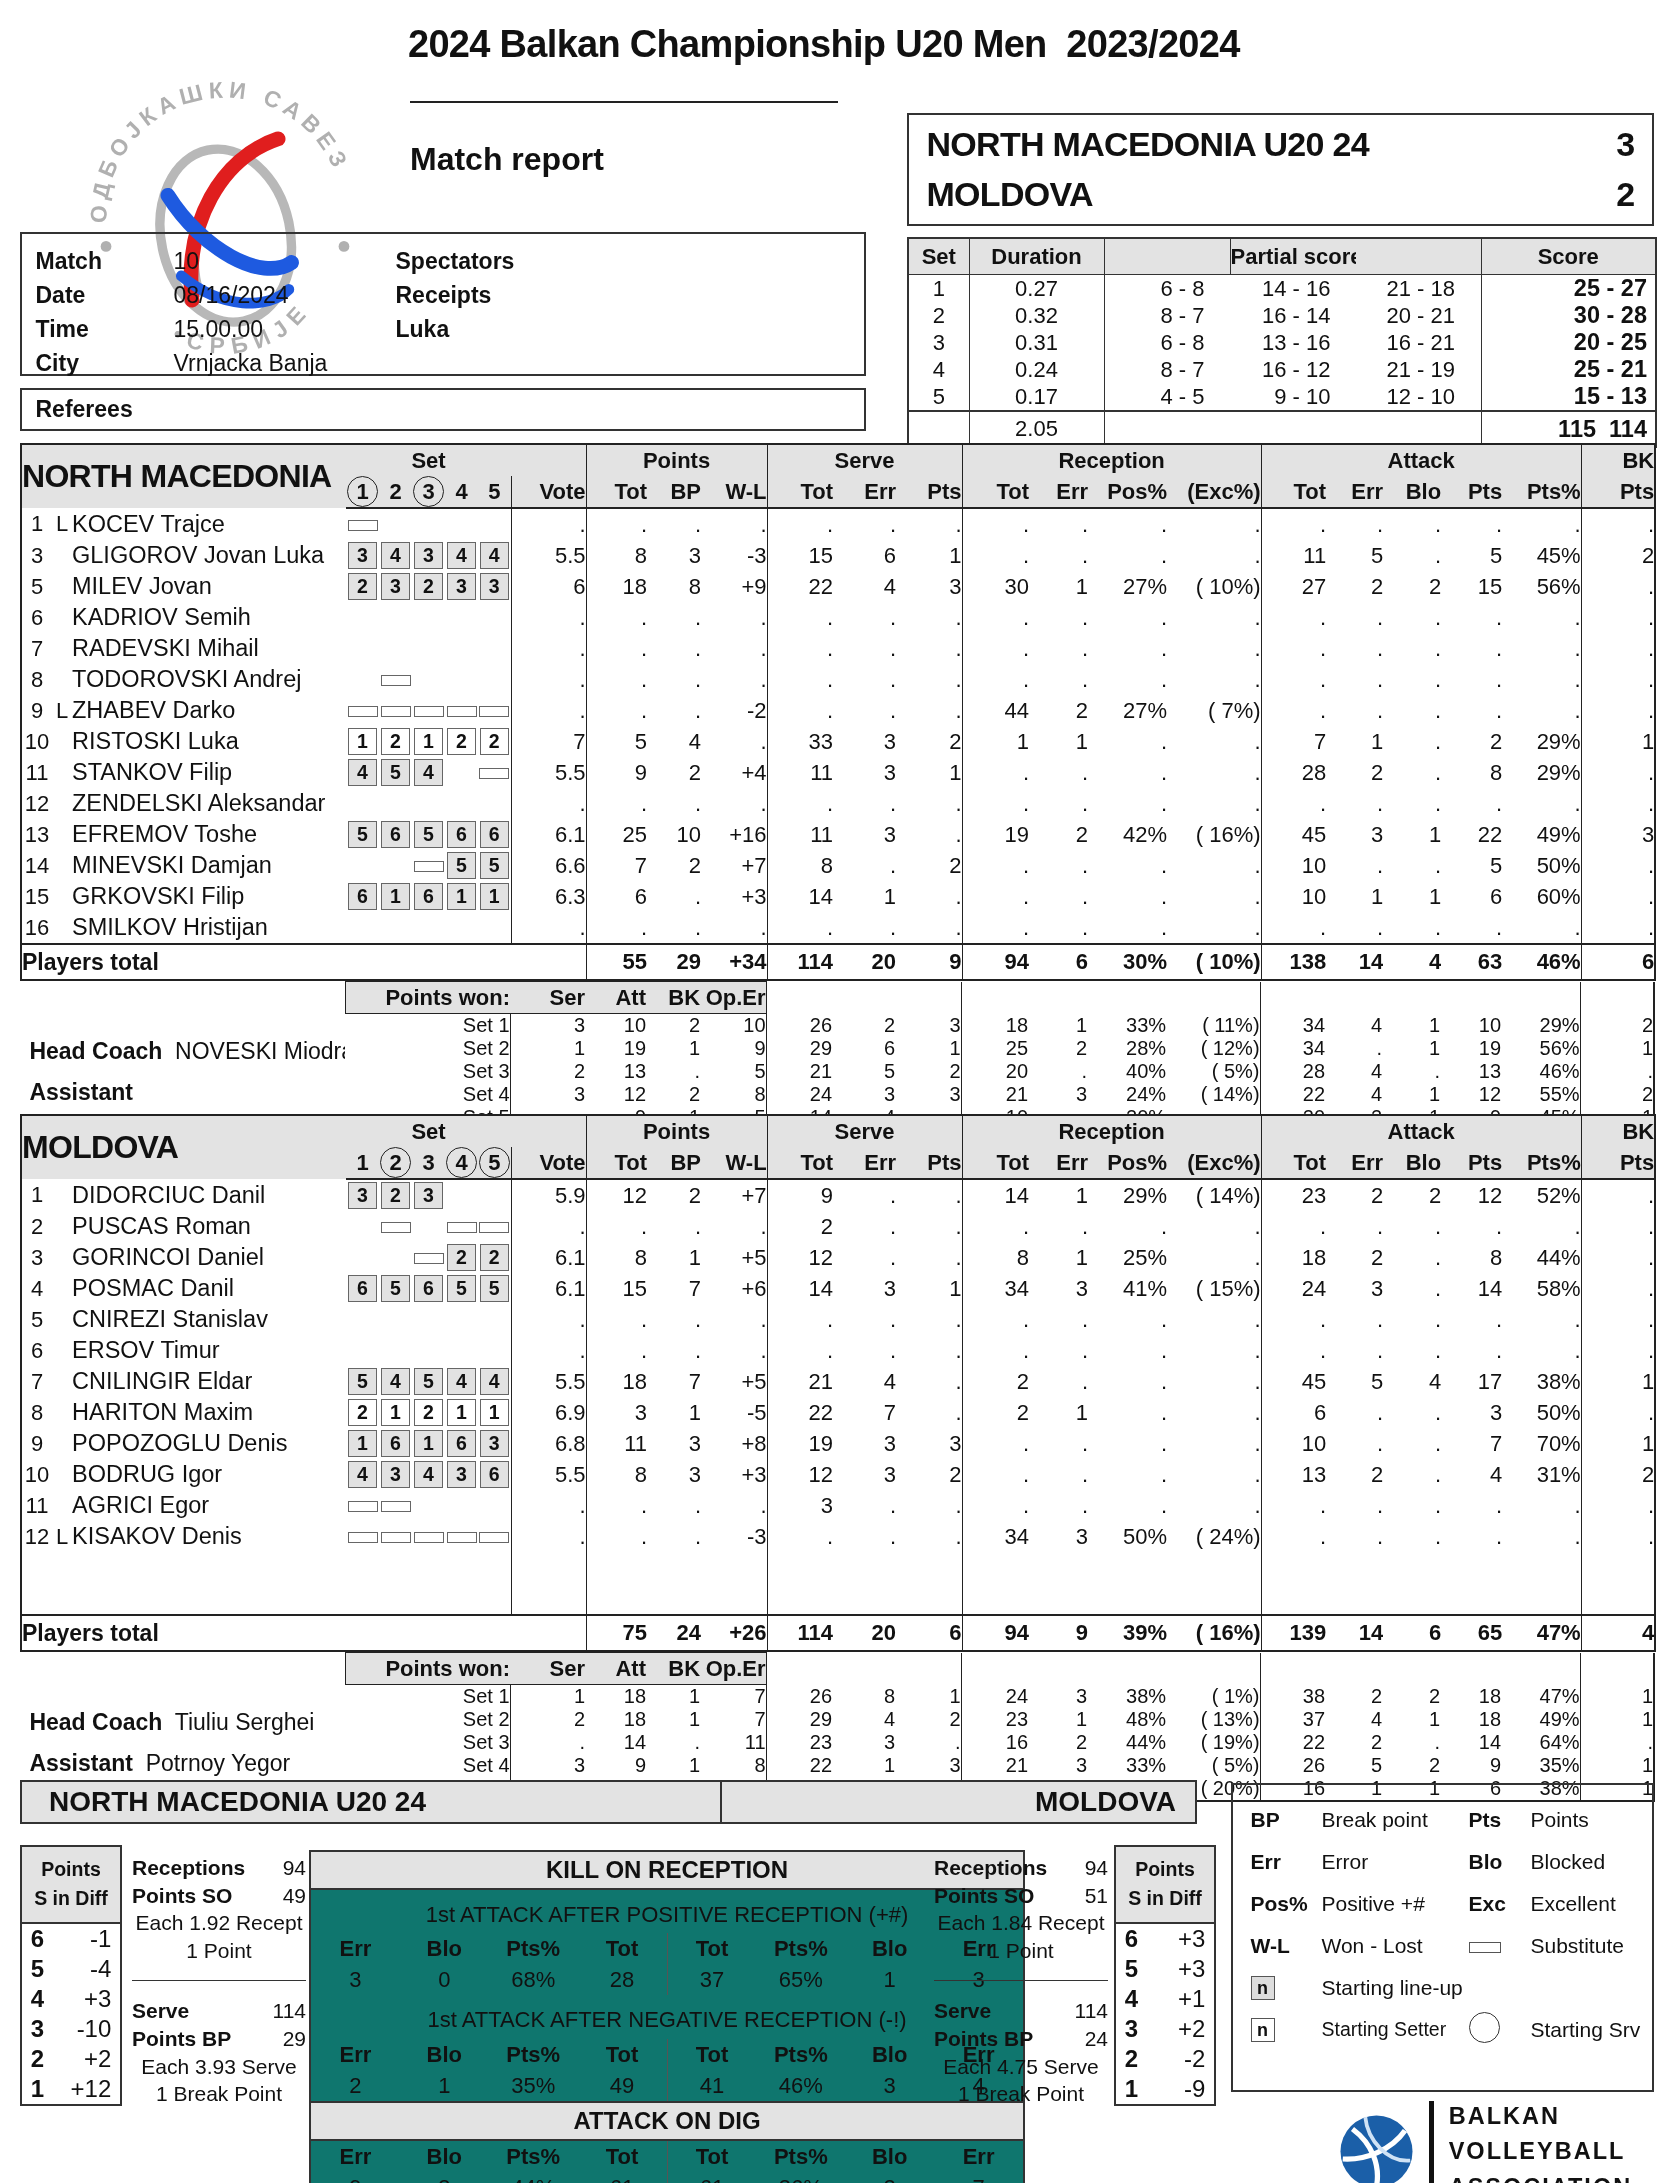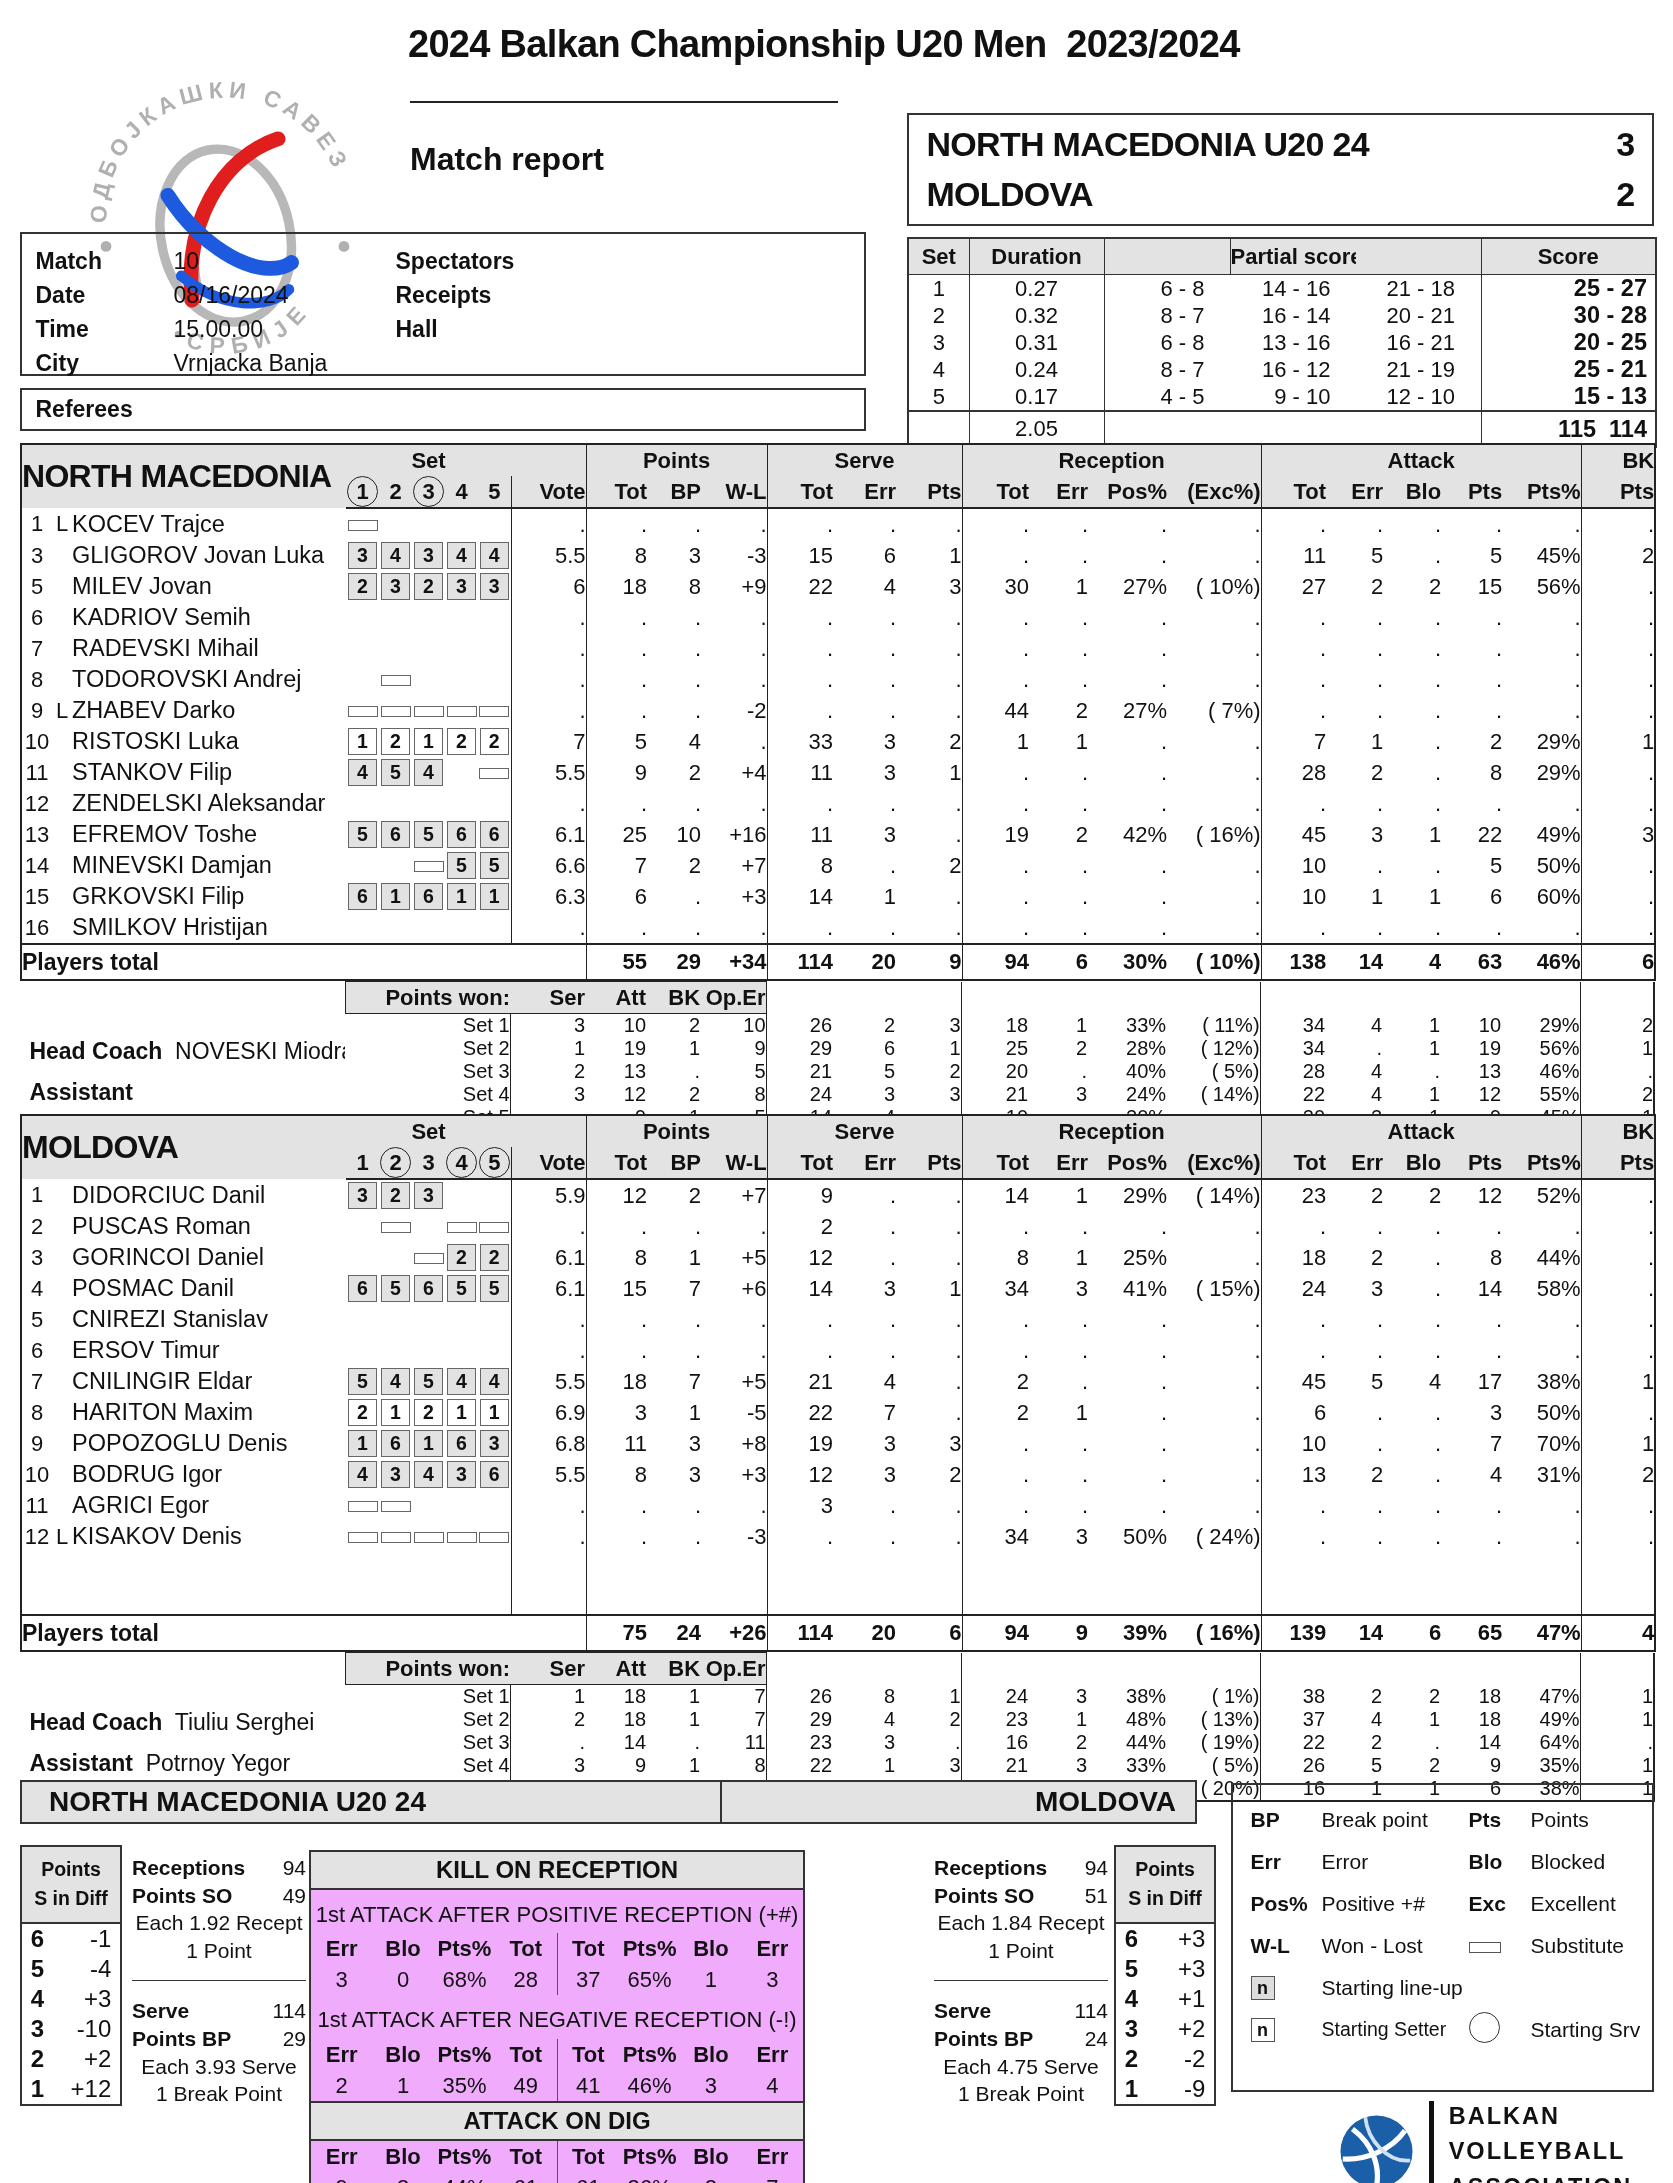--- a/index.html
+++ b/index.html
@@ -83,21 +83,21 @@
             padding:8px 0;line-height:1.5}
   .diffrow{display:flex;justify-content:space-between;padding:0 8.7px;font-size:24px;height:30px;align-items:center}
   .dn{font-weight:bold}
 
   .rpanel{width:174px;font-size:21px;line-height:27.6px}
   .rl{display:flex;justify-content:space-between}
   .rl b{white-space:nowrap}
   .rc{text-align:center}
   .rdiv{border-top:1.7px solid #333;margin:16px 0}
 
-  .killbox,.digbox{left:309px;width:496px;border:2px solid #333;box-sizing:border-box;background:#f0abfc}
+  .killbox,.digbox{left:309px;width:716px;border:2px solid #333;box-sizing:border-box;background:#0f766e}
   .ktitle{background:#e3e3e3;border-bottom:2px solid #333;text-align:center;font-weight:bold;font-size:24px;
           height:36px;line-height:36px}
   .ksec{text-align:center;font-size:22px;margin:12px 0 5.4px}
   .krow{display:flex}
   .krow span{flex:1;text-align:center;font-size:22px;line-height:31px}
   .krow.h span{font-weight:bold}
   .krow span:nth-child(5){border-left:1.7px solid #555}
 
   .legend{left:1231px;top:1783px;width:423px;height:309px;border:2px solid #333;box-sizing:border-box;
           padding:13.5px 0 0 17.5px;font-size:21px}
@@ -236,21 +236,21 @@
       <span class="ir">Spectators</span>
       </div>
       <div class="irow">
       <span class="il">Date</span>
       <span class="iv">08/16/2024</span>
       <span class="ir">Receipts</span>
       </div>
       <div class="irow">
       <span class="il">Time</span>
       <span class="iv">15.00.00</span>
-      <span class="ir">Hall</span>
+      <span class="ir">Luka</span>
       </div>
       <div class="irow">
       <span class="il">City</span>
       <span class="iv">Vrnjacka Banja</span>
       <span class="ir"></span>
       </div>
     </div>
   <div class="abs refbox">
     <span>Referees</span>
   </div>

